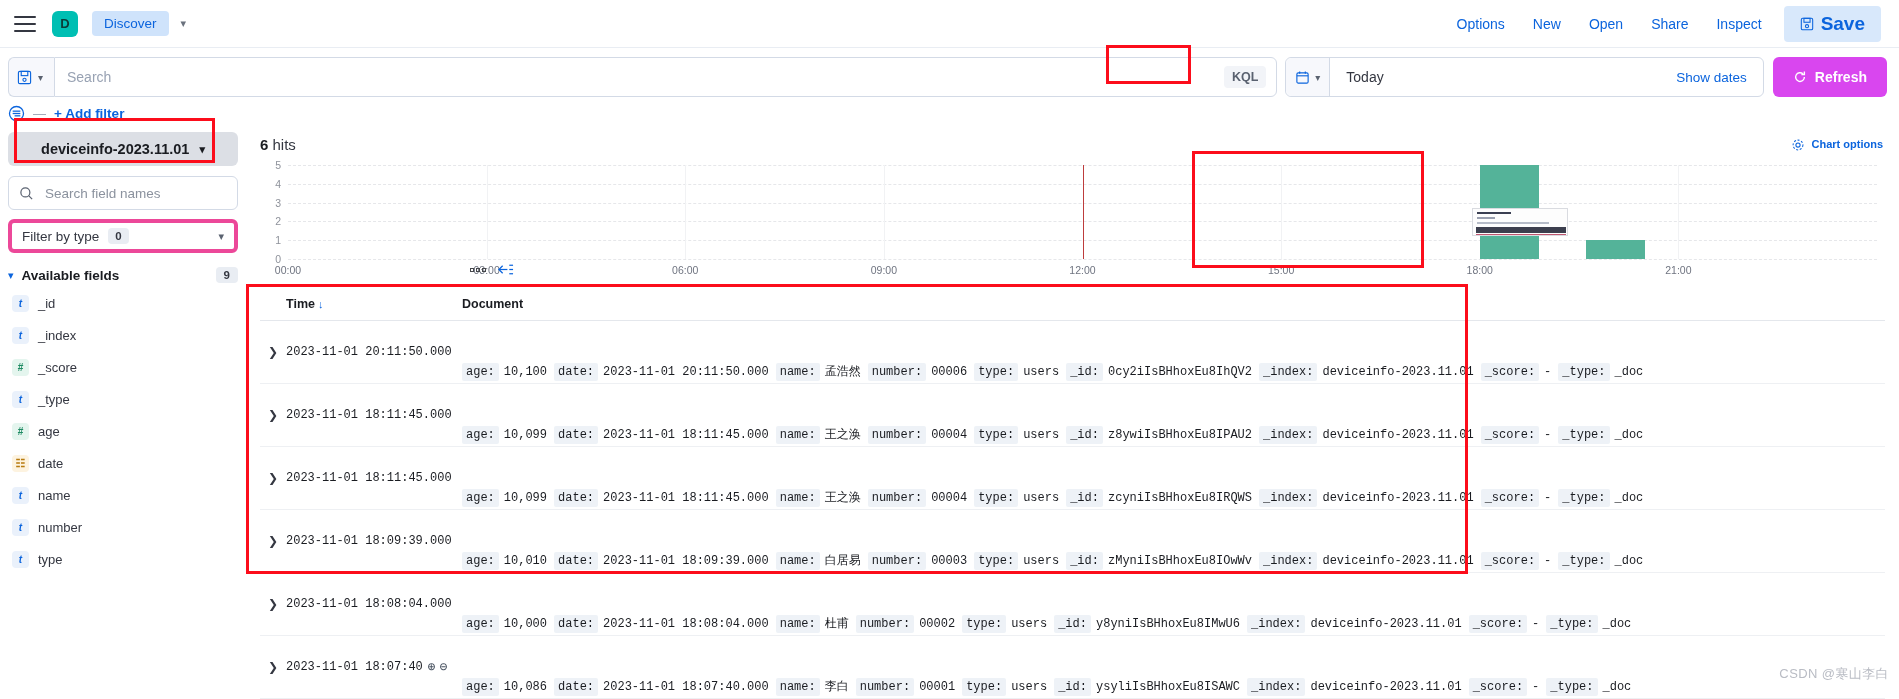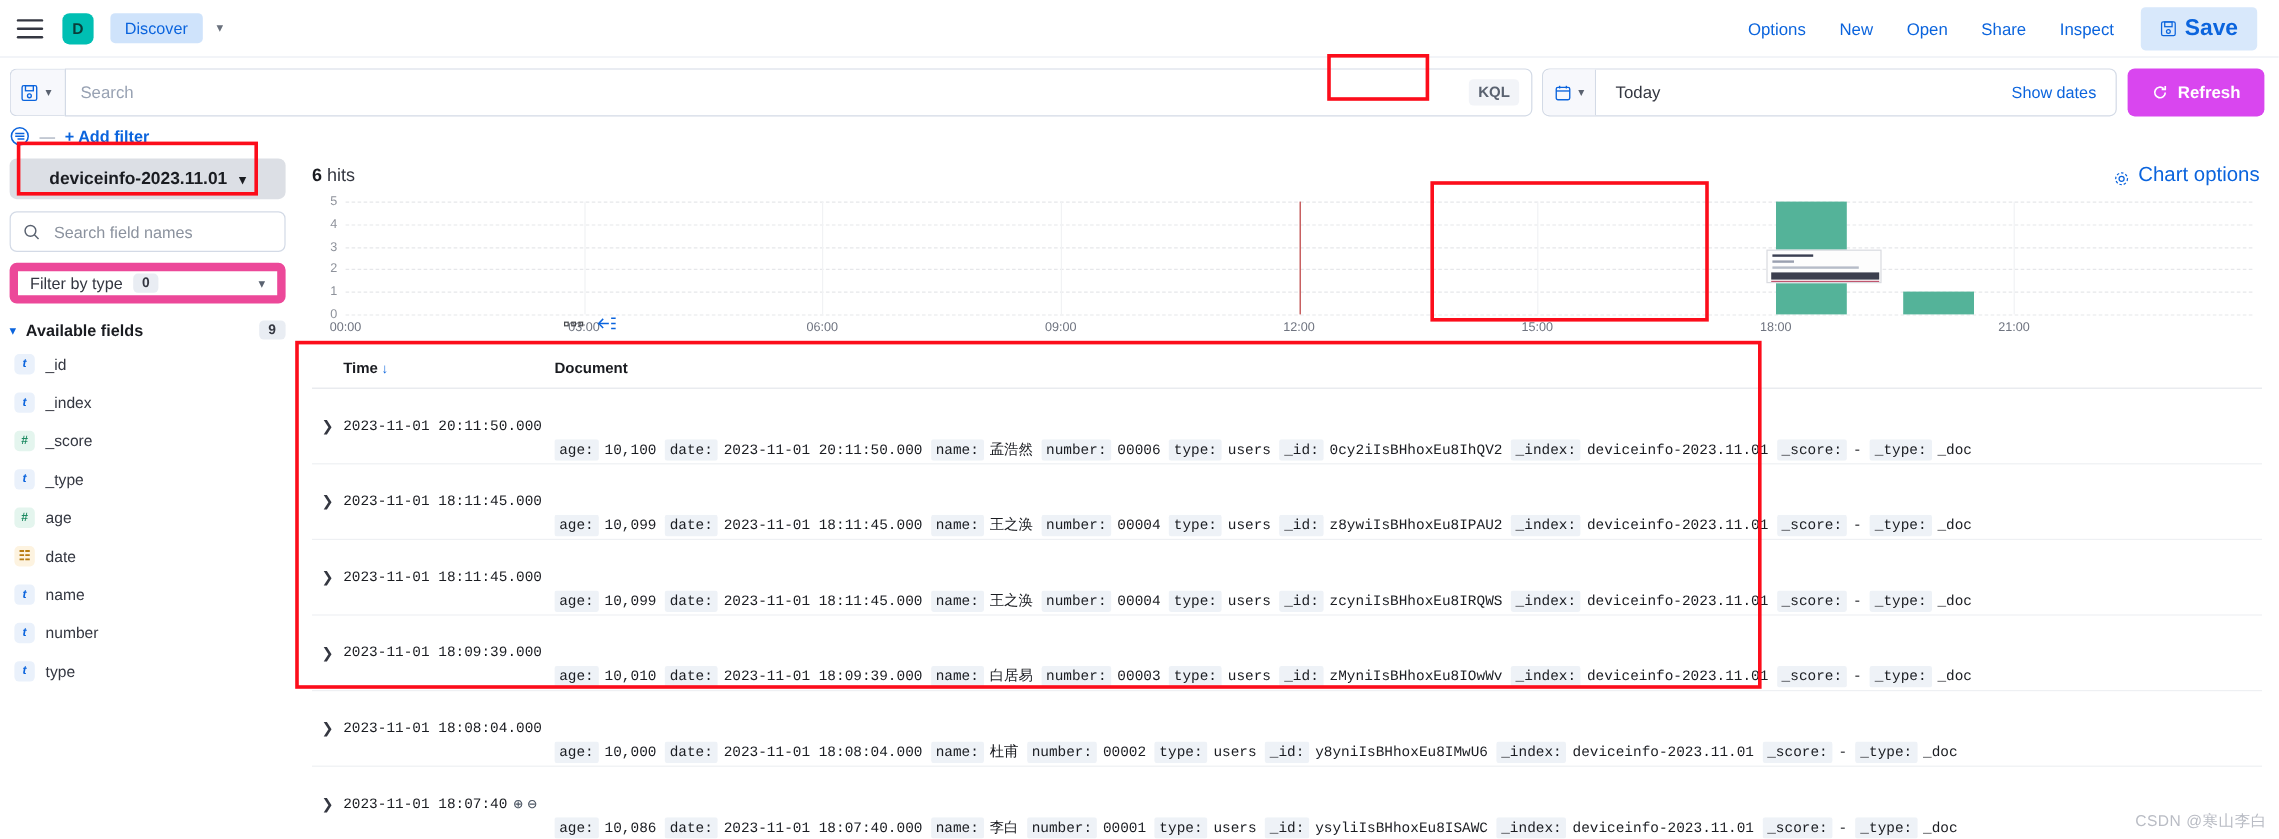--- a/index.html
+++ b/index.html
@@ -109,21 +109,21 @@
   .sb-search {
     display:flex; align-items:center; gap:9px; border:1px solid #d3dae6;
     border-radius:6px; height:34px; padding: 0 10px; margin-top: 10px; background:#fff;
   }
   .sb-search input {
     border:none; outline:none; flex:1; font-size:13.5px; color:#343741;
     font-family: "Liberation Sans", sans-serif; min-width:0;
   }
   .sb-search input::placeholder { color:#8b929e; }
   .filter-type {
-    display:flex; align-items:center; border:7px solid #ec4899; border-radius:6px;
+    display:flex; align-items:center; border:4px solid #ec4899; border-radius:6px;
     height:34px; padding: 0 10px; margin-top: 9px; cursor:pointer; background:#fff;
   }
   .ft-label { font-size:13.5px; color:#343741; }
   .ft-count {
     margin-left:9px; background:#e9edf3; border-radius:4px; font-size:11.5px;
     padding: 2px 7px; color:#343741; font-weight:600;
   }
   .ft-caret { margin-left:auto; color:#5a6270; font-size:11px; }
 
   .avail-head {
@@ -147,22 +147,22 @@
   .ftype.t { background:#eaf1fb; color:#0b64dd; }
   .ftype.n { background:#e4f5ee; color:#1d8a62; font-style:normal; }
   .ftype.d { background:#fdf3e0; color:#b87c12; font-style:normal; font-size:11px; }
   .fname { font-size:13px; color:#343741; }
 
   
   .main { flex: 1 1 auto; padding: 6px 14px 0 4px; min-width:0; position:relative; }
   .panel-head { display:flex; align-items:center; padding: 4px 2px 0 8px; }
   .hits { font-size:15px; color:#343741; }
   .hits b { font-weight:700; color:#1a1c21; }
-  .chart-options { margin-left:auto; display:flex; align-items:flex-end; gap:7px;
-    color:#0b64dd; font-size:17px; cursor:pointer; }
+  .chart-options { margin-left:auto; display:flex; align-items:flex-start; gap:7px;
+    color:#0b64dd; font-size:11px; cursor:pointer;font-weight:bold; }
 
   .sidebar-toolicons {
     position:absolute; left: 222px; top: 136px; display:flex;
     align-items:center; gap: 11px; z-index: 5;
   }
   .dots3 { display:flex; gap:2px; }
   .dots3 i { width:4px; height:4px; border:1px solid #46484c; display:block; }
 
   
   .chart-box { position:relative; height: 112px; margin: 12px 0 0 0; }
@@ -213,21 +213,21 @@
   }
   .kv { display:inline-flex; align-items:baseline; gap:5px; white-space:nowrap; }
   .k { background:#eef2f7; color:#1a1c21; padding: 2px 4px; border-radius:2px; font-weight:400;}
   .v { color:#1a1c21; }
 
   
   .redbox { position:absolute; border: 3px solid #fc0d1b; pointer-events:none; z-index: 40; }
 
   
   .watermark {
-    position:absolute; right: 10px; bottom: 6px; font-size: 13px; color:#b9bcc4;
+    position:absolute; right: 10px; bottom: 16px; font-size: 13px; color:#b9bcc4;
     letter-spacing: .4px;
   }
   .thumb {
     position:absolute; left: 1472px; top: 208px; width: 96px; height: 28px;
     background:#fdfdfd; border:1px solid #d9dbe0; z-index: 30; overflow:hidden;
   }
   .thumb .tline { position:absolute; height:2px; background:#8f93a0; }
 </style>
 </head>
 <body>

